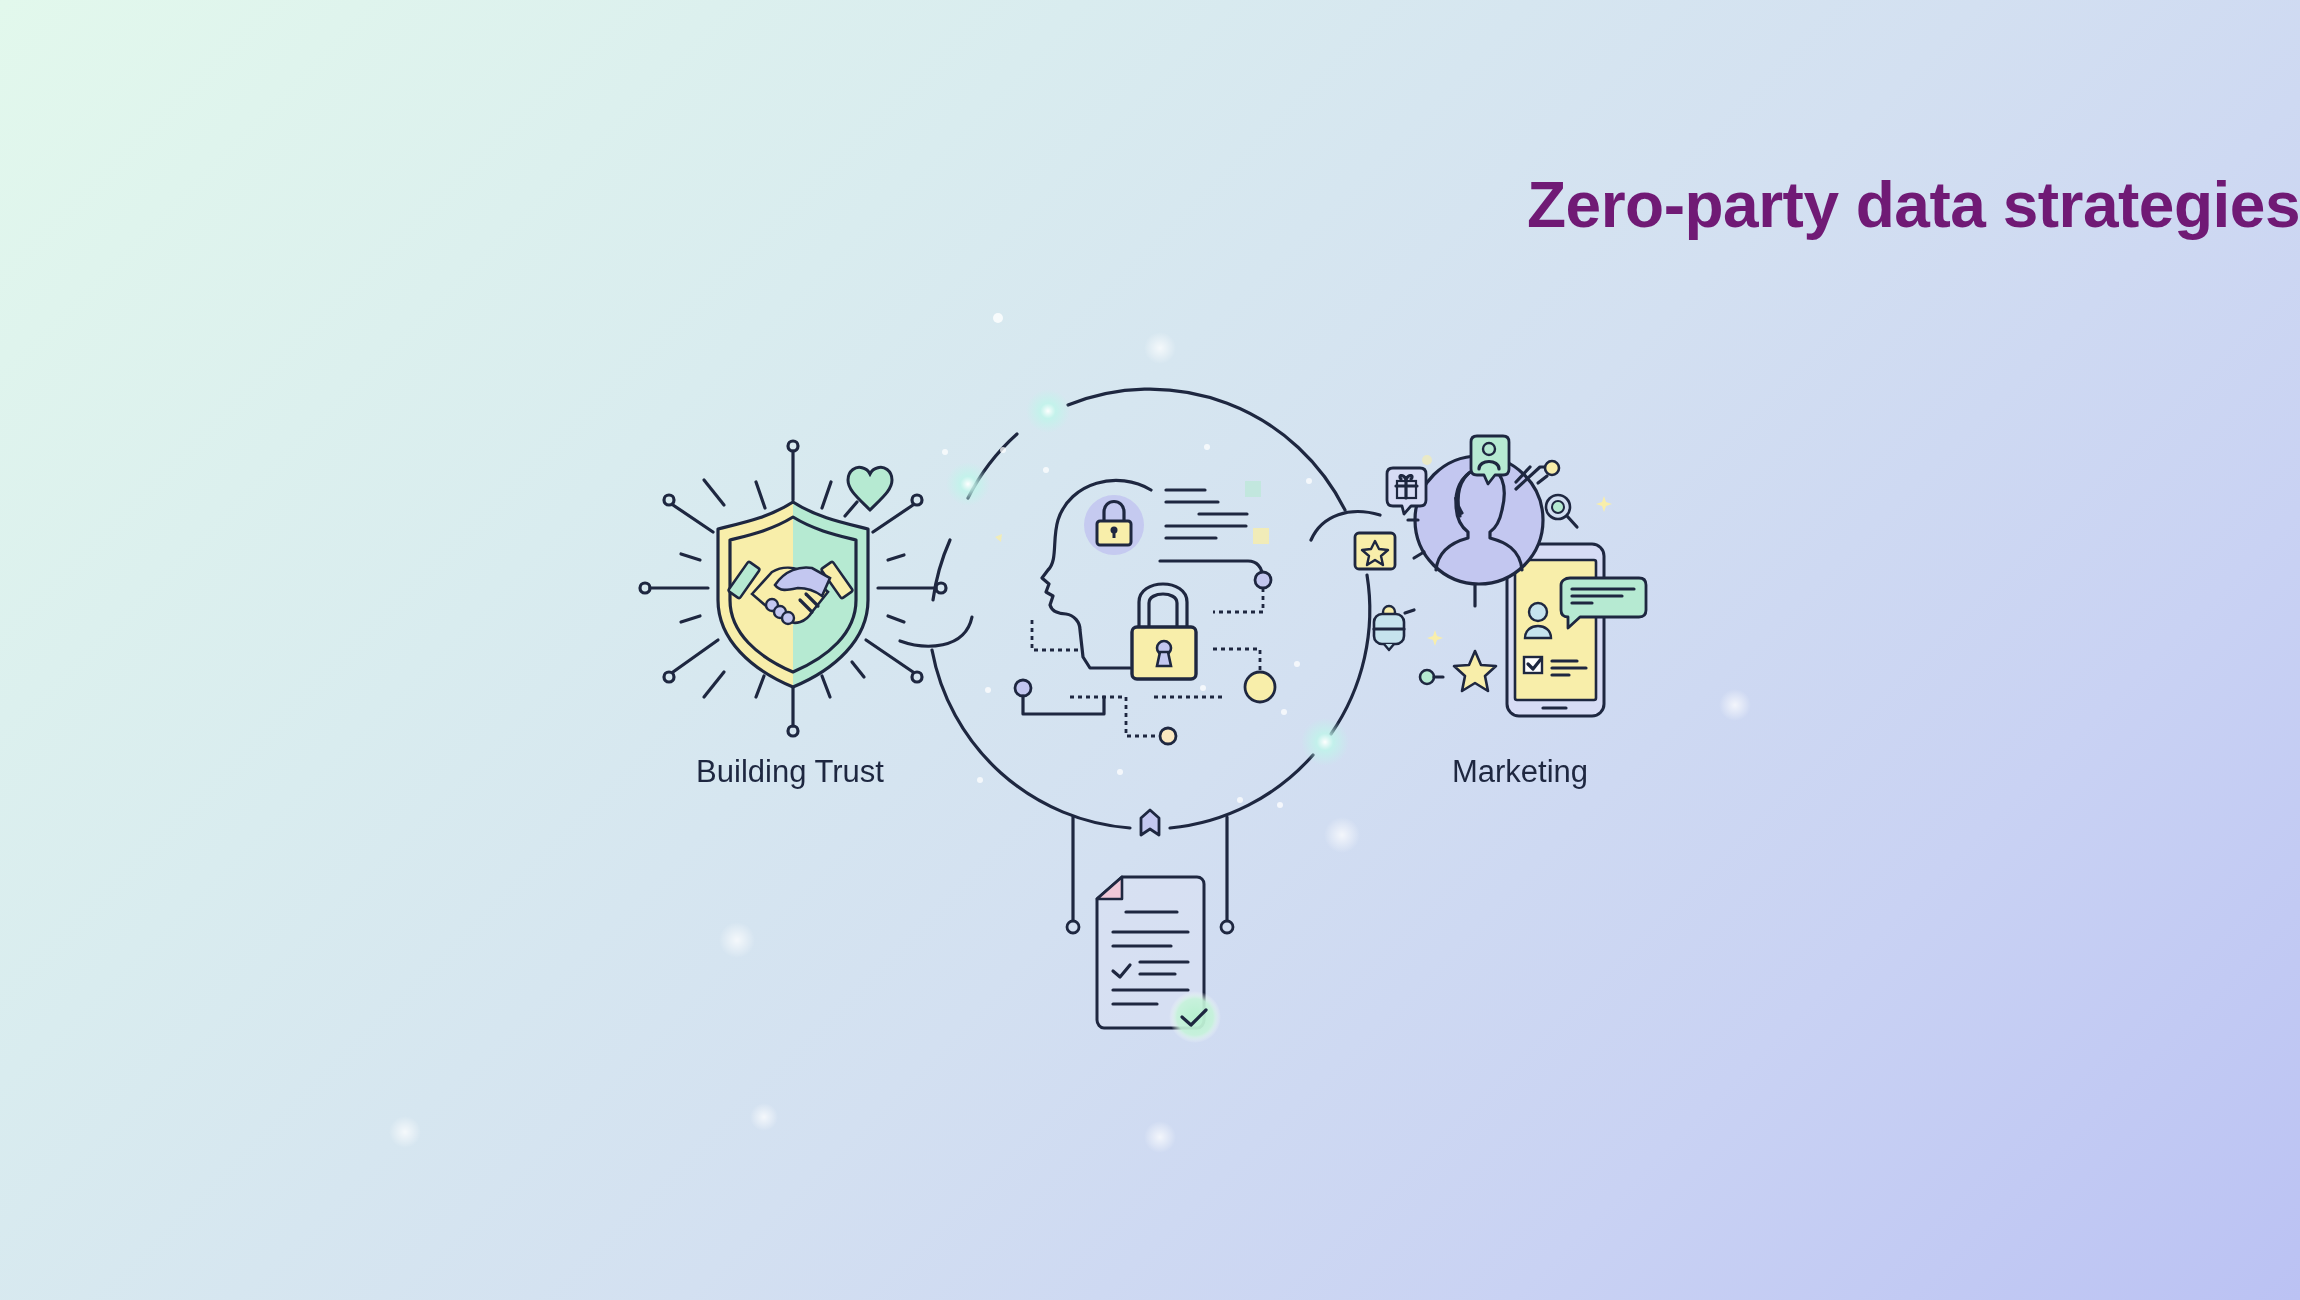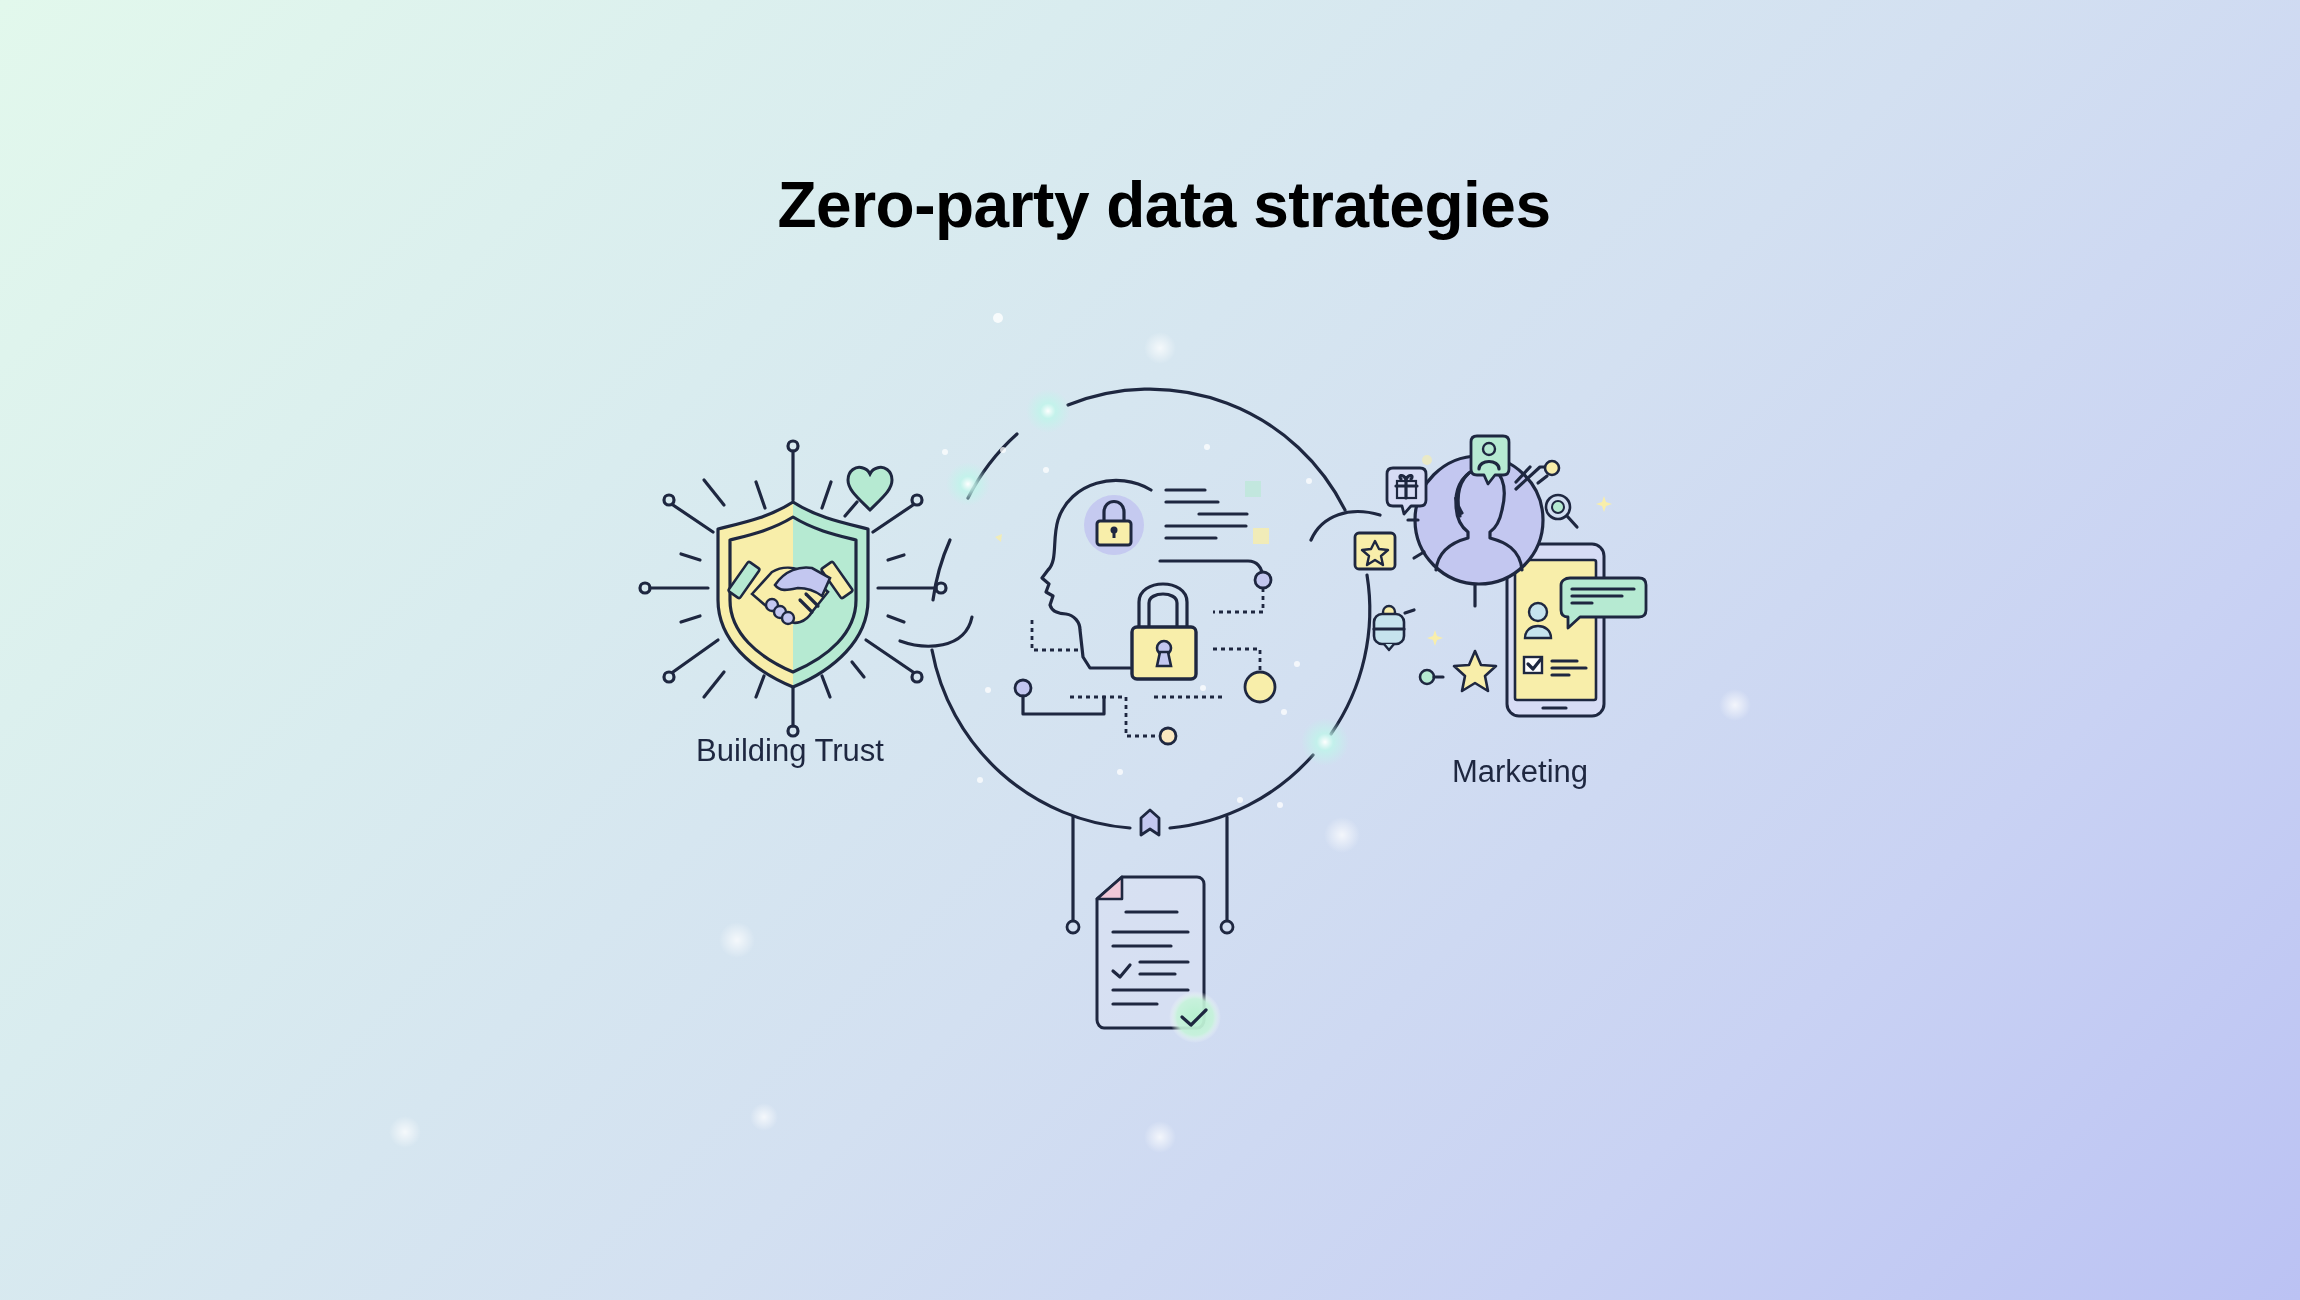--- a/index.html
+++ b/index.html
@@ -3,30 +3,30 @@
 <meta charset="utf-8">
 <style>
   html, body { margin:0; padding:0; }
   body {
     width:2300px; height:1300px; overflow:hidden; position:relative;
     background: linear-gradient(135deg, #e2f8ec 0%, #d9ecef 30%, #d3e0f1 55%, #c9d2f3 78%, #bbc2f3 100%);
     font-family: "Liberation Sans", "DejaVu Sans", sans-serif;
     color:#1b2238;
   }
   .title {
-    position:absolute; left:0; right:0; top:168px; text-align:center;
-    font-size:64px; font-weight:700; letter-spacing:-0.5px; color:#000000;
+    position:absolute; left:0; right:0; top:168px; text-align:right;
+    font-size:64px; font-weight:700; letter-spacing:-0.5px; color:#701a75;
     font-family: "Liberation Sans", sans-serif;
     margin-left: 28px;
   }
   .label {
     position:absolute; text-align:center; font-size:31px; line-height:36px;
     color:#1e2740; font-family: "Liberation Sans", "DejaVu Sans", sans-serif;
   }
-  .label-trust { left:640px; width:300px; top:733px; }
+  .label-trust { left:640px; width:300px; top:754px; }
   .label-marketing { left:1340px; width:360px; top:754px; }
   svg.art { position:absolute; left:0; top:0; width:2300px; height:1300px; }
   .stroke { fill:none; stroke:#1e2740; stroke-width:3.2; stroke-linecap:round; stroke-linejoin:round; }
 </style>
 </head>
 <body>
 
 <div class="title">Zero-party data strategies</div>
 
 <svg class="art" viewBox="0 0 2300 1300" xmlns="http://www.w3.org/2000/svg">

